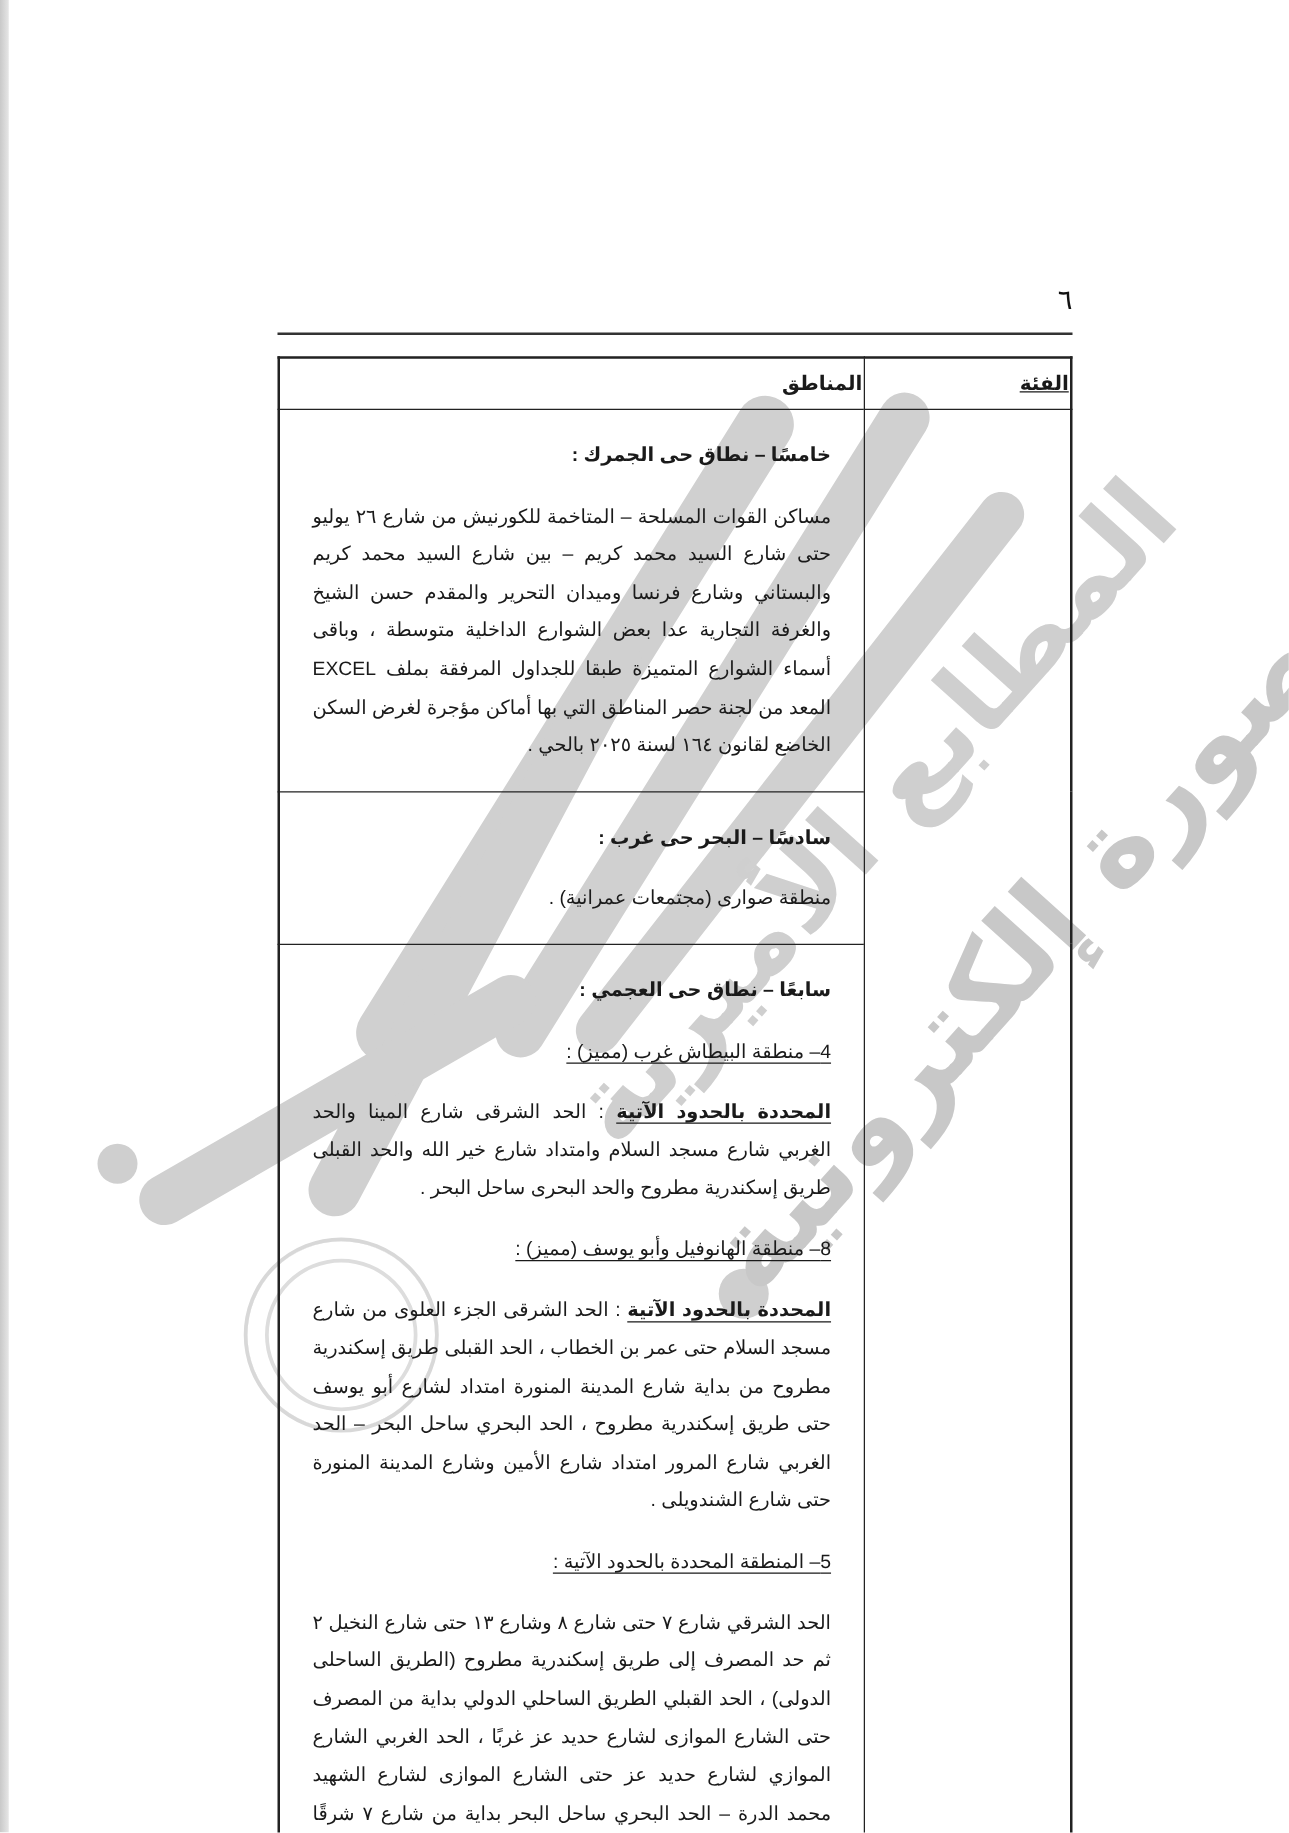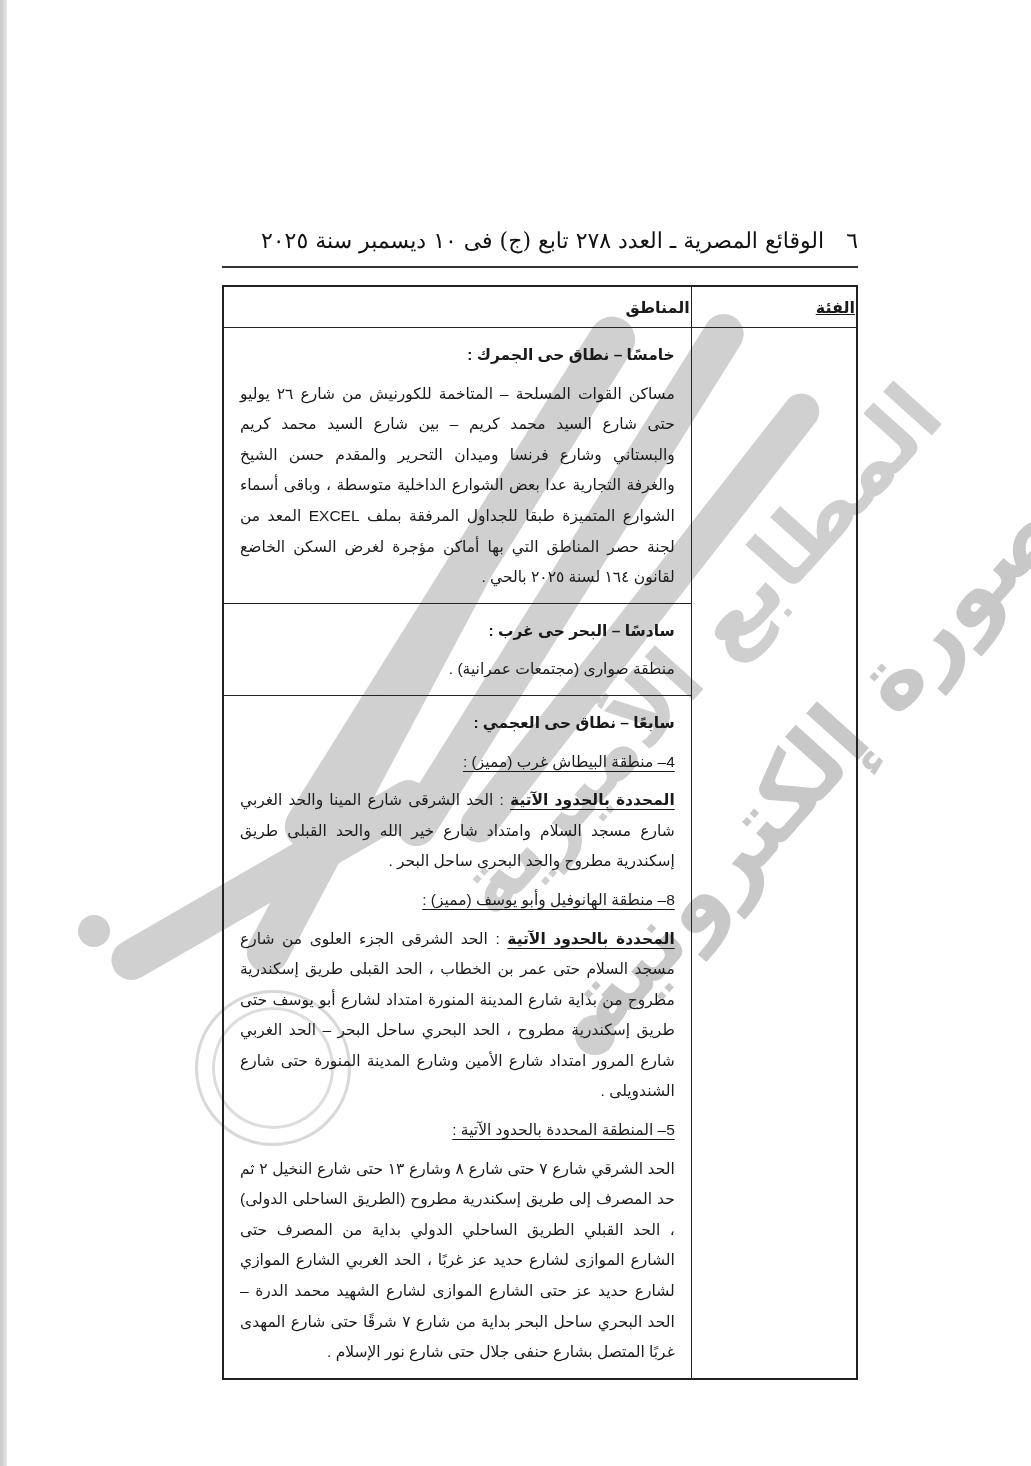--- a/index.html
+++ b/index.html
@@ -69,21 +69,21 @@
     .col-zones { width: 470px; }
     .col-cat { width: 164px; text-decoration: underline; }
     .doc-table td.cat-cell { vertical-align: top; }
     .doc-table td.zone-cell {
       padding: 4px 8px 2px 8px; vertical-align: top;
       font-size: 15.5px; line-height: 30.6px; text-align: justify;
     }
     .section-title { font-weight: bold; }
     .sub-title { text-decoration: underline; text-underline-offset: 4px; }
     .ul { text-decoration: underline; text-underline-offset: 4px; font-weight: bold; }
-    p { margin: 8px; }
+    p { margin: 18px; }
   </style>
 </head>
 <body>
 
 <div class="left-strip"></div>
 
 <div class="watermark">
   <div class="stripe" style="left:150px;top:560px;width:620px;height:46px;transform:rotate(-58deg);"></div>
   <div class="stripe" style="left:260px;top:560px;width:620px;height:40px;transform:rotate(-58deg);"></div>
   <div class="stripe" style="left:360px;top:600px;width:560px;height:36px;transform:rotate(-52deg);"></div>
@@ -91,21 +91,20 @@
   <div class="stripe" style="left:90px;top:860px;width:360px;height:40px;transform:rotate(-30deg);"></div>
   <div class="dot" style="left:78px;top:915px;width:32px;height:32px;"></div>
   <div class="dot" style="left:575px;top:1015px;width:40px;height:40px;"></div>
   <div class="seal"></div>
   <div class="wm-text wm-2">المطابع الأميرية</div>
   <div class="wm-text wm-1">صورة إلكترونية</div>
 </div>
 
 <div class="header">
   <span class="page-num">٦</span>
-  <span>الوقائع المصرية ـ العدد ٢٧٨ تابع (ج) فى ١٠ ديسمبر سنة ٢٠٢٥</span>
 </div>
 <div class="header-rule"></div>
 
 <table class="doc-table">
   <thead>
     <tr>
       <th class="col-cat">الفئة</th>
       <th class="col-zones">المناطق</th>
     </tr>
   </thead>

